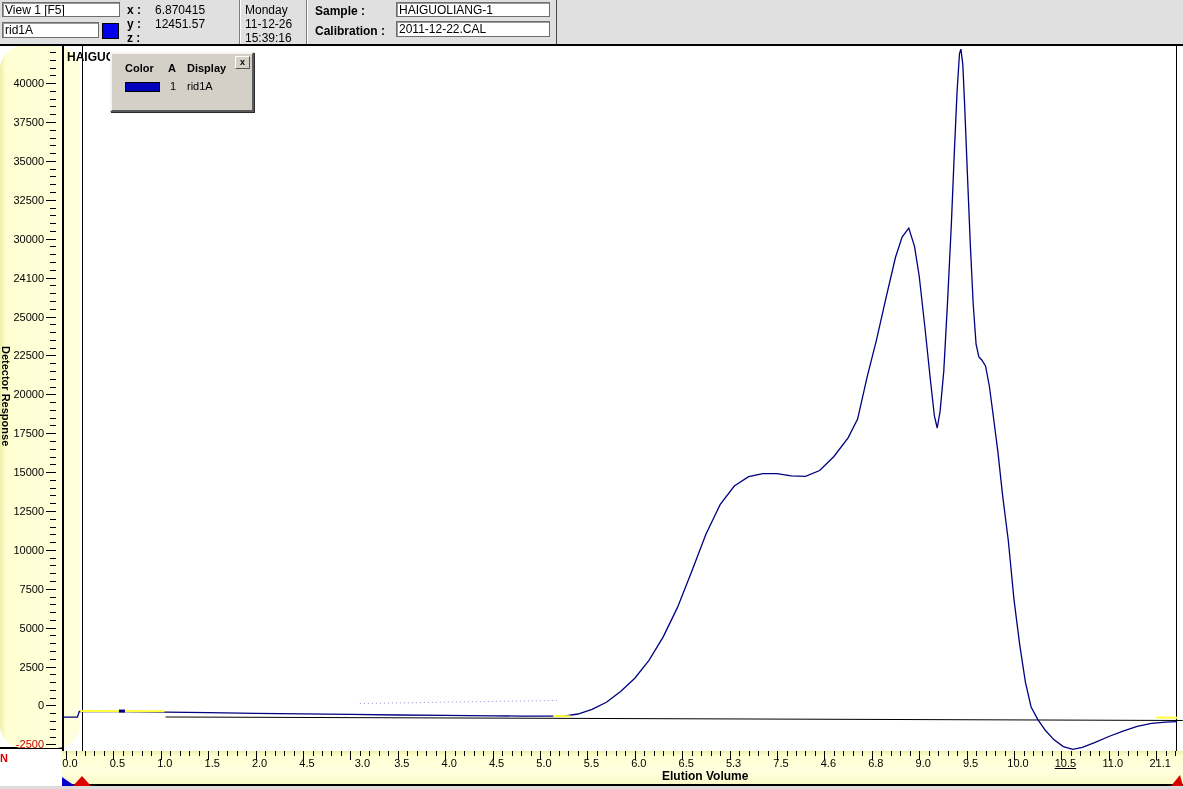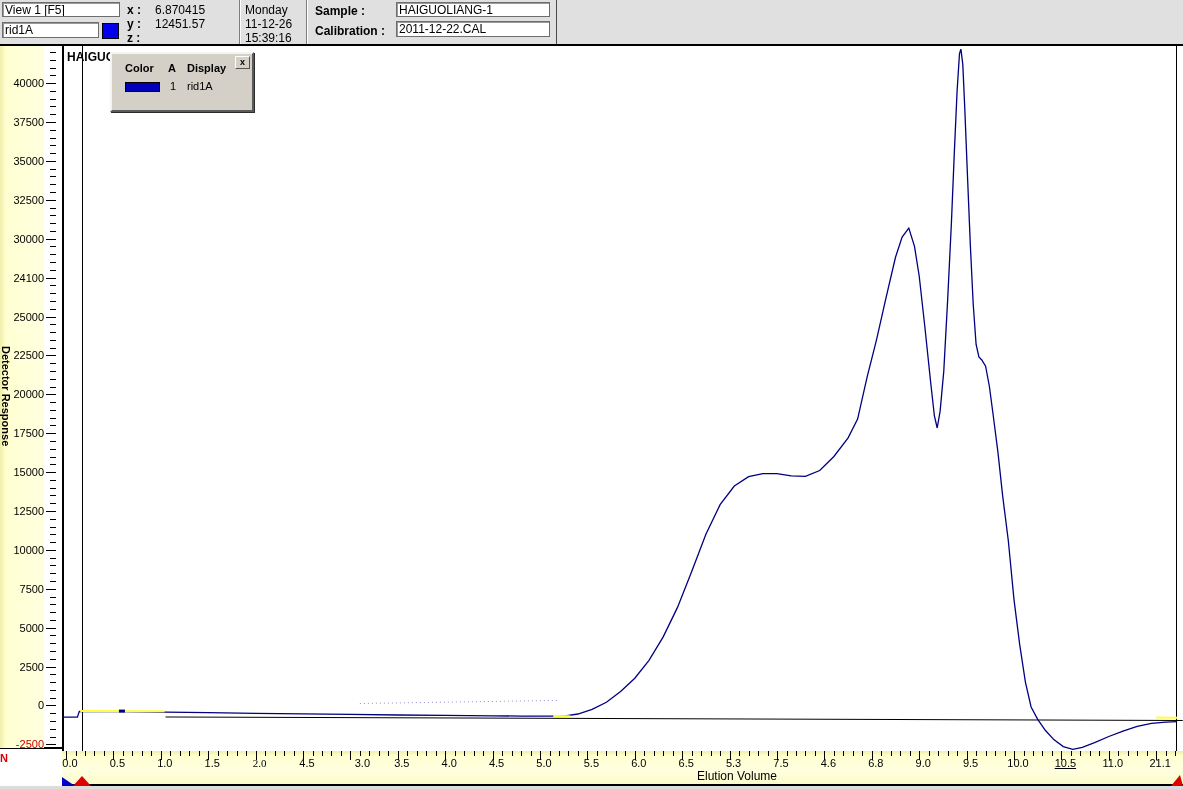--- a/index.html
+++ b/index.html
@@ -11,37 +11,37 @@
            border-bottom:2px solid #000;z-index:20;}
   .tb-input{position:absolute;background:#fff;border:1px solid #6d6d6d;
             box-shadow:inset 1px 1px 0 #9a9a9a;font-family:"Liberation Sans",sans-serif;
             font-size:12px;padding:0 2px;color:#000;}
   .tb-label{position:absolute;font-size:12px;font-weight:bold;color:#000;white-space:nowrap;}
   .tb-value{position:absolute;font-size:12px;color:#000;white-space:nowrap;}
   .tb-divider{position:absolute;top:0;width:1px;height:44px;background:#7d7d7d;
               box-shadow:1px 0 0 #fff;}
   .tb-swatch{position:absolute;border:1px solid #000;}
   
-  .y-ruler{position:absolute;left:0;top:46px;width:44px;height:702px;
-           background:linear-gradient(90deg,#efefa9 0px,#ffffd2 6px,#ffffdf 100%);z-index:1;}
+  .y-ruler{position:absolute;left:0;top:46px;width:80px;height:702px;
+           background:linear-gradient(90deg,#efefa9 0px,#ffffd2 6px,#ffffdf 100%);z-index:1;border-radius:23px;}
   .x-ruler{position:absolute;left:62px;top:751px;width:1121px;height:33px;
            background:linear-gradient(180deg,#efefa9 0px,#ffffd2 5px,#ffffdf 60%,#fbfbc9 100%);z-index:1;}
   .ytick{position:absolute;height:1px;background:#000;}
   .ylab{position:absolute;left:2px;width:42px;text-align:right;font-size:11px;color:#000;}
   .xtick{position:absolute;width:1px;background:#000;top:0;}
   .xlab{position:absolute;top:6px;width:30px;text-align:center;font-size:11px;color:#000;}
   
   .vline{position:absolute;background:#000;z-index:2;}
   .hline{position:absolute;background:#000;}
   .plot-title{position:absolute;left:67px;top:50px;font-size:12px;font-weight:bold;color:#000;
               white-space:nowrap;z-index:4;}
   .yaxis-title{position:absolute;left:0px;top:346px;writing-mode:vertical-rl;
                font-size:11px;font-weight:bold;color:#000;letter-spacing:0px;z-index:2;}
-  .xaxis-title{position:absolute;left:662px;top:769px;width:150px;text-align:center;
-               font-size:12px;font-weight:normal;color:#000;z-index:3;}
+  .xaxis-title{position:absolute;left:662px;top:769px;width:150px;text-align:left;
+               font-size:12px;font-weight:bold;color:#000;z-index:3;}
   .n-letter{position:absolute;left:0px;top:752px;font-size:11px;font-weight:bold;z-index:3;}
   
   .legend{position:absolute;left:110px;top:52px;width:140px;height:56px;background:#d4d0c8;
           border:2px solid;border-color:#f5f4f0 #5a5a5a #5a5a5a #f5f4f0;
           box-shadow:1px 1px 0 #2b2b2b;z-index:10;}
   .lg-close{position:absolute;right:2px;top:2px;width:13px;height:11px;background:#d4d0c8;
             border:1px solid;border-color:#fff #555 #555 #fff;font-size:9px;font-weight:bold;
             line-height:10px;text-align:center;cursor:default;}
   .lg-h{position:absolute;top:8px;font-size:11px;font-weight:bold;color:#000;}
   .lg-v{position:absolute;top:26px;font-size:11px;color:#000;}
@@ -308,21 +308,21 @@
     <div class="xtick" style="left: 1065.8px; height: 5px;"></div>
     <div class="xtick" style="left: 1075.2px; height: 5px;"></div>
     <div class="xtick" style="left: 1084.7px; height: 5px;"></div>
     <div class="xtick" style="left: 1094.2px; height: 9px;"></div>
     <div class="xtick" style="left: 1103.7px; height: 5px;"></div>
     <div class="xtick" style="left: 1113.2px; height: 5px;"></div>
     <div class="xlab" style="left: -7px;">0.0</div>
     <div class="xlab" style="left: 40.4px;">0.5</div>
     <div class="xlab" style="left: 87.8px;">1.0</div>
     <div class="xlab" style="left: 135.2px;">1.5</div>
-    <div class="xlab" style="left: 182.6px; font-family: Liberation Serif, serif;">2.0</div>
+    <div class="xlab" style="left: 182.6px;">2.0</div>
     <div class="xlab" style="left: 230px;">4.5</div>
     <div class="xlab" style="left: 277.4px; margin-left: 8px;">3.0</div>
     <div class="xlab" style="left: 324.8px;">3.5</div>
     <div class="xlab" style="left: 372.2px;">4.0</div>
     <div class="xlab" style="left: 419.6px;">4.5</div>
     <div class="xlab" style="left: 467px;">5.0</div>
     <div class="xlab" style="left: 514.4px;">5.5</div>
     <div class="xlab" style="left: 561.8px;">6.0</div>
     <div class="xlab" style="left: 609.2px;">6.5</div>
     <div class="xlab" style="left: 656.6px;">5.3</div>

